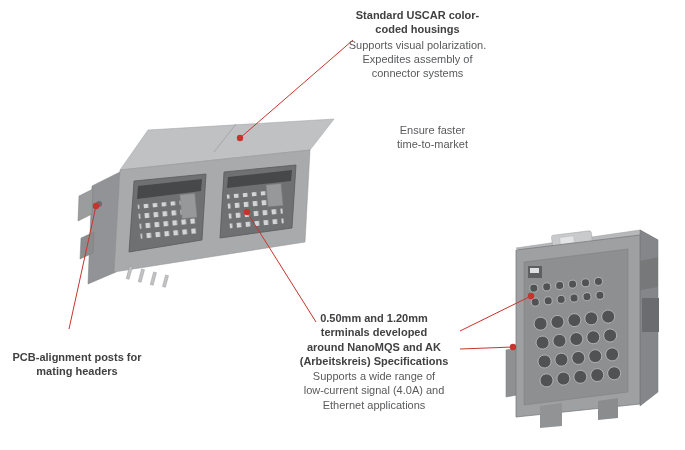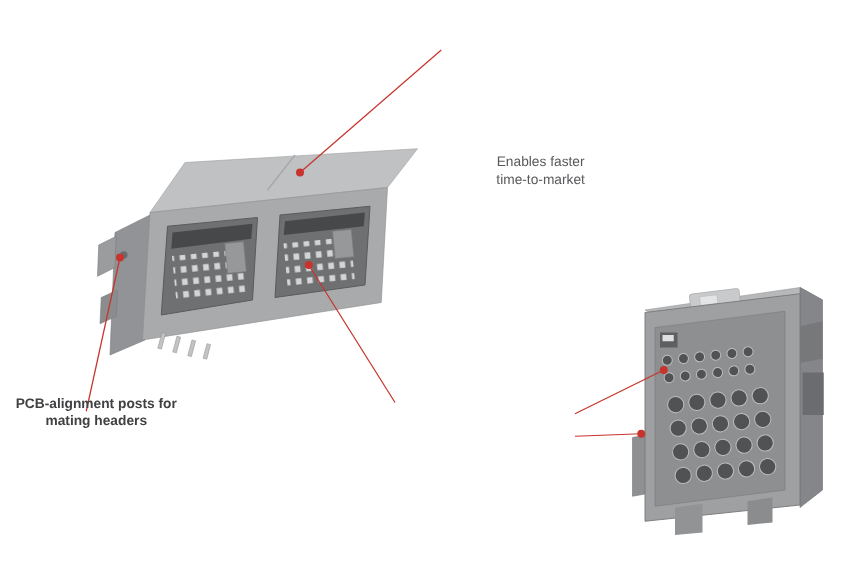--- a/index.html
+++ b/index.html
@@ -12,21 +12,21 @@
   .callout .t {
     font-weight:bold; font-size:11px; line-height:1.3; color:#414042;
     white-space:pre-line;
   }
   .callout .b {
     font-weight:normal; font-size:11px; line-height:1.3; color:#58595b;
     white-space:pre-line; margin-top:1px;
   }
   #co-housing    { left:330px; top:8px;   width:175px; }
   #co-compliance { left:375px; top:122px; width:115px; }
-  #co-pcb        { left:2px;   top:316px; width:150px; }
+  #co-pcb        { left:2px;   top:350px; width:150px; }
   #co-terminals  { left:283px; top:311px; width:182px; }
 </style>
 </head>
 <body>
 
 <div class="stage">
 
   <svg class="art" width="685" height="450" viewBox="0 0 685 450">
     <defs>
       <pattern id="pinPat" width="9" height="10" patternUnits="userSpaceOnUse">
@@ -139,27 +139,41 @@
     </g>
     <g fill="#c7342e">
       <circle cx="240" cy="138" r="3.2"></circle>
       <circle cx="96" cy="206" r="3.2"></circle>
       <circle cx="247" cy="212" r="3.2"></circle>
       <circle cx="531" cy="296" r="3.2"></circle>
       <circle cx="513" cy="347" r="3.2"></circle>
     </g>
   </svg>
 
+  <div class="callout" id="co-housing">
+    <div class="t">Standard USCAR color-
+coded housings</div>
+    <div class="b">Supports visual polarization.
+Expedites assembly of
+connector systems</div>
+  </div>
 
   <div class="callout" id="co-compliance">
-    <div class="b">Enables faster
+    <div class="b">Ensure faster
 time-to-market</div>
   </div>
 
   <div class="callout" id="co-pcb">
     <div class="t">PCB-alignment posts for
 mating headers</div>
   </div>
 
   <div class="callout" id="co-terminals">
+    <div class="t">0.50mm and 1.20mm
+terminals developed
+around NanoMQS and AK
+(Arbeitskreis) Specifications</div>
+    <div class="b">Supports a wide range of
+low-current signal (4.0A) and
+Ethernet applications</div>
   </div>
 
 </div>
 
 </body></html>

